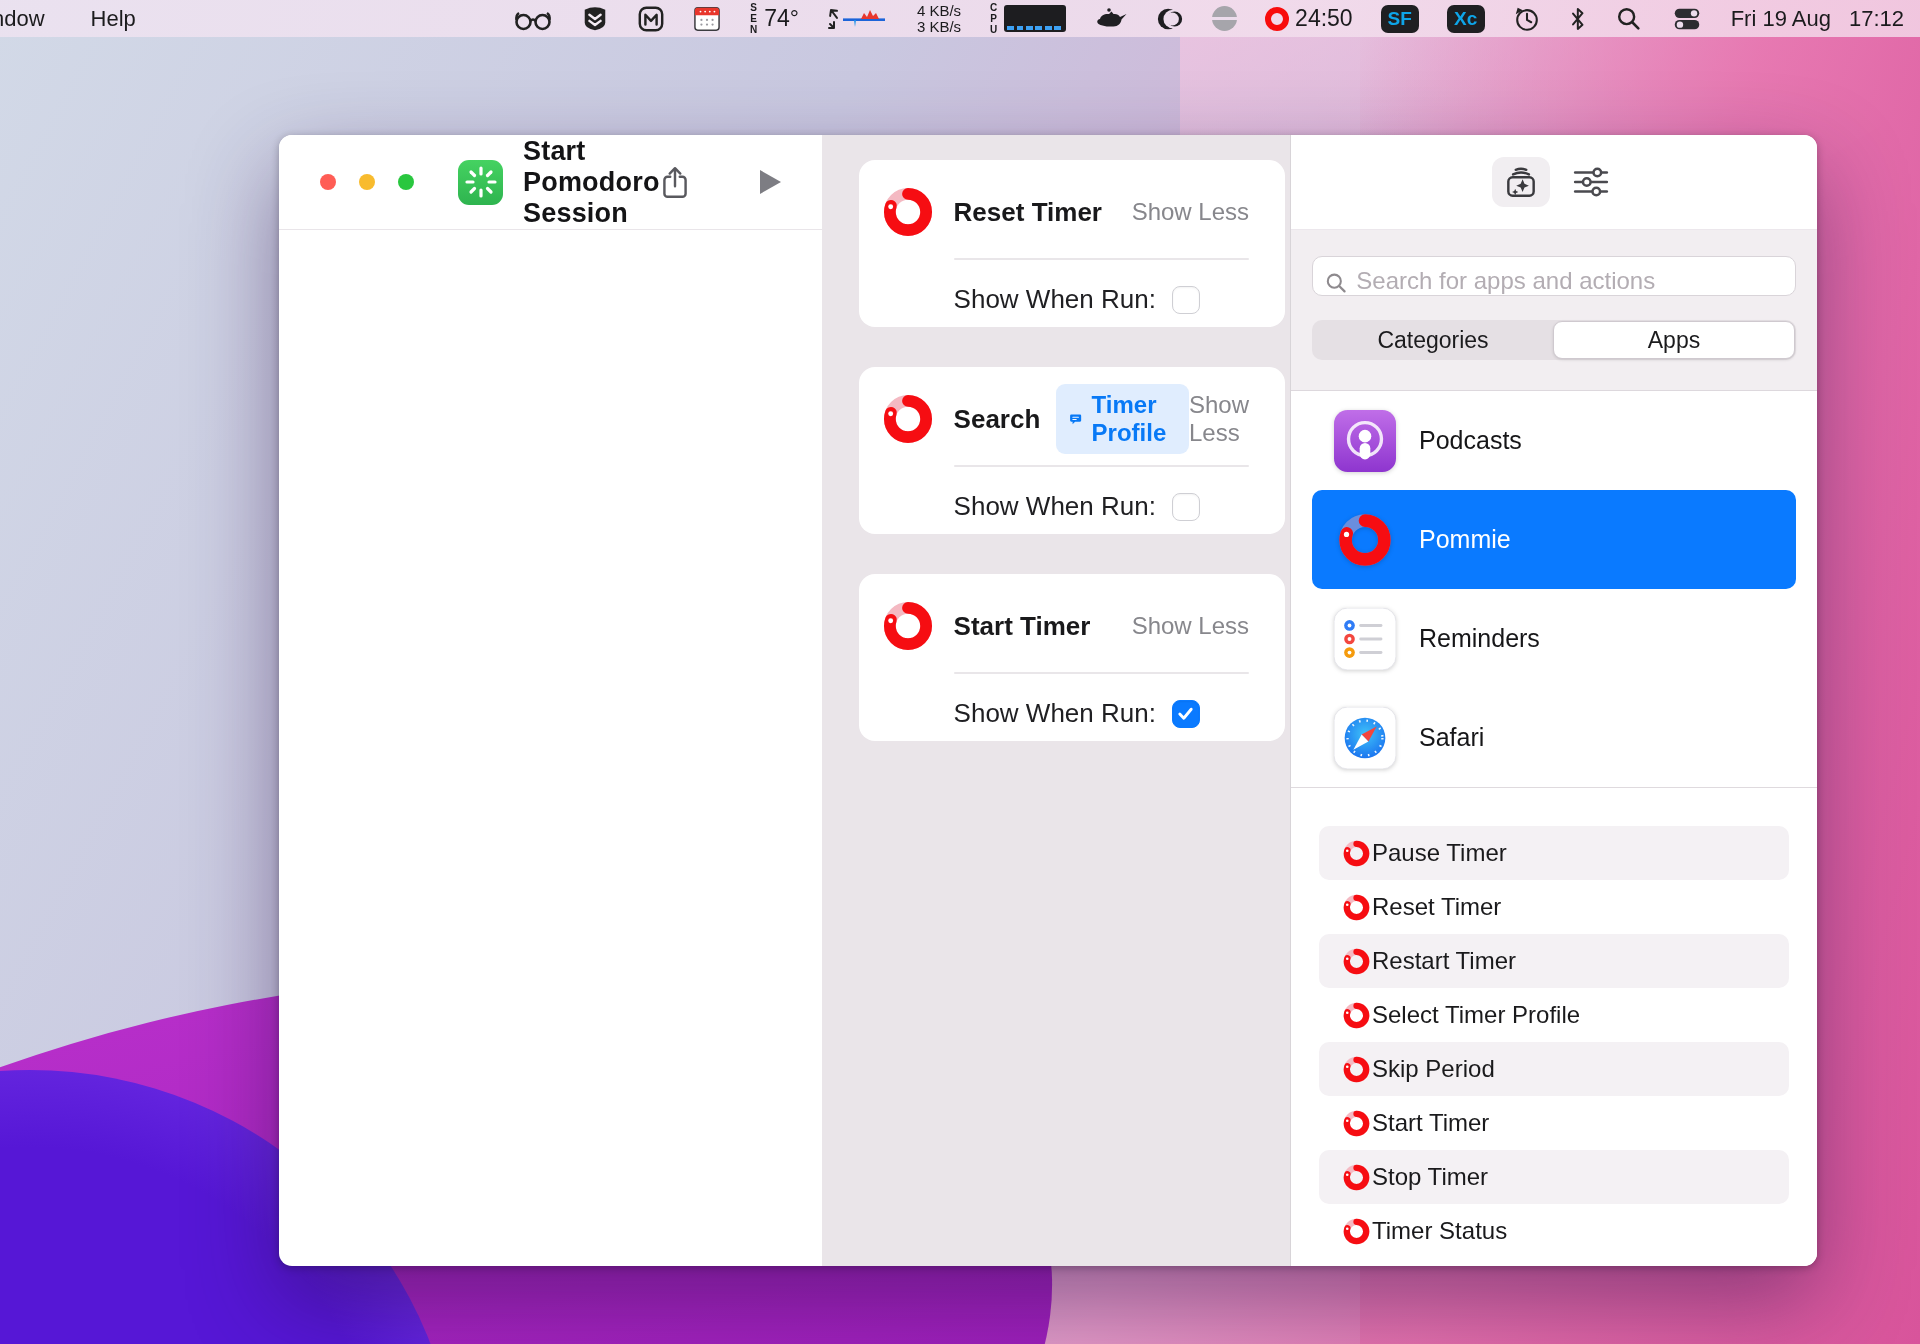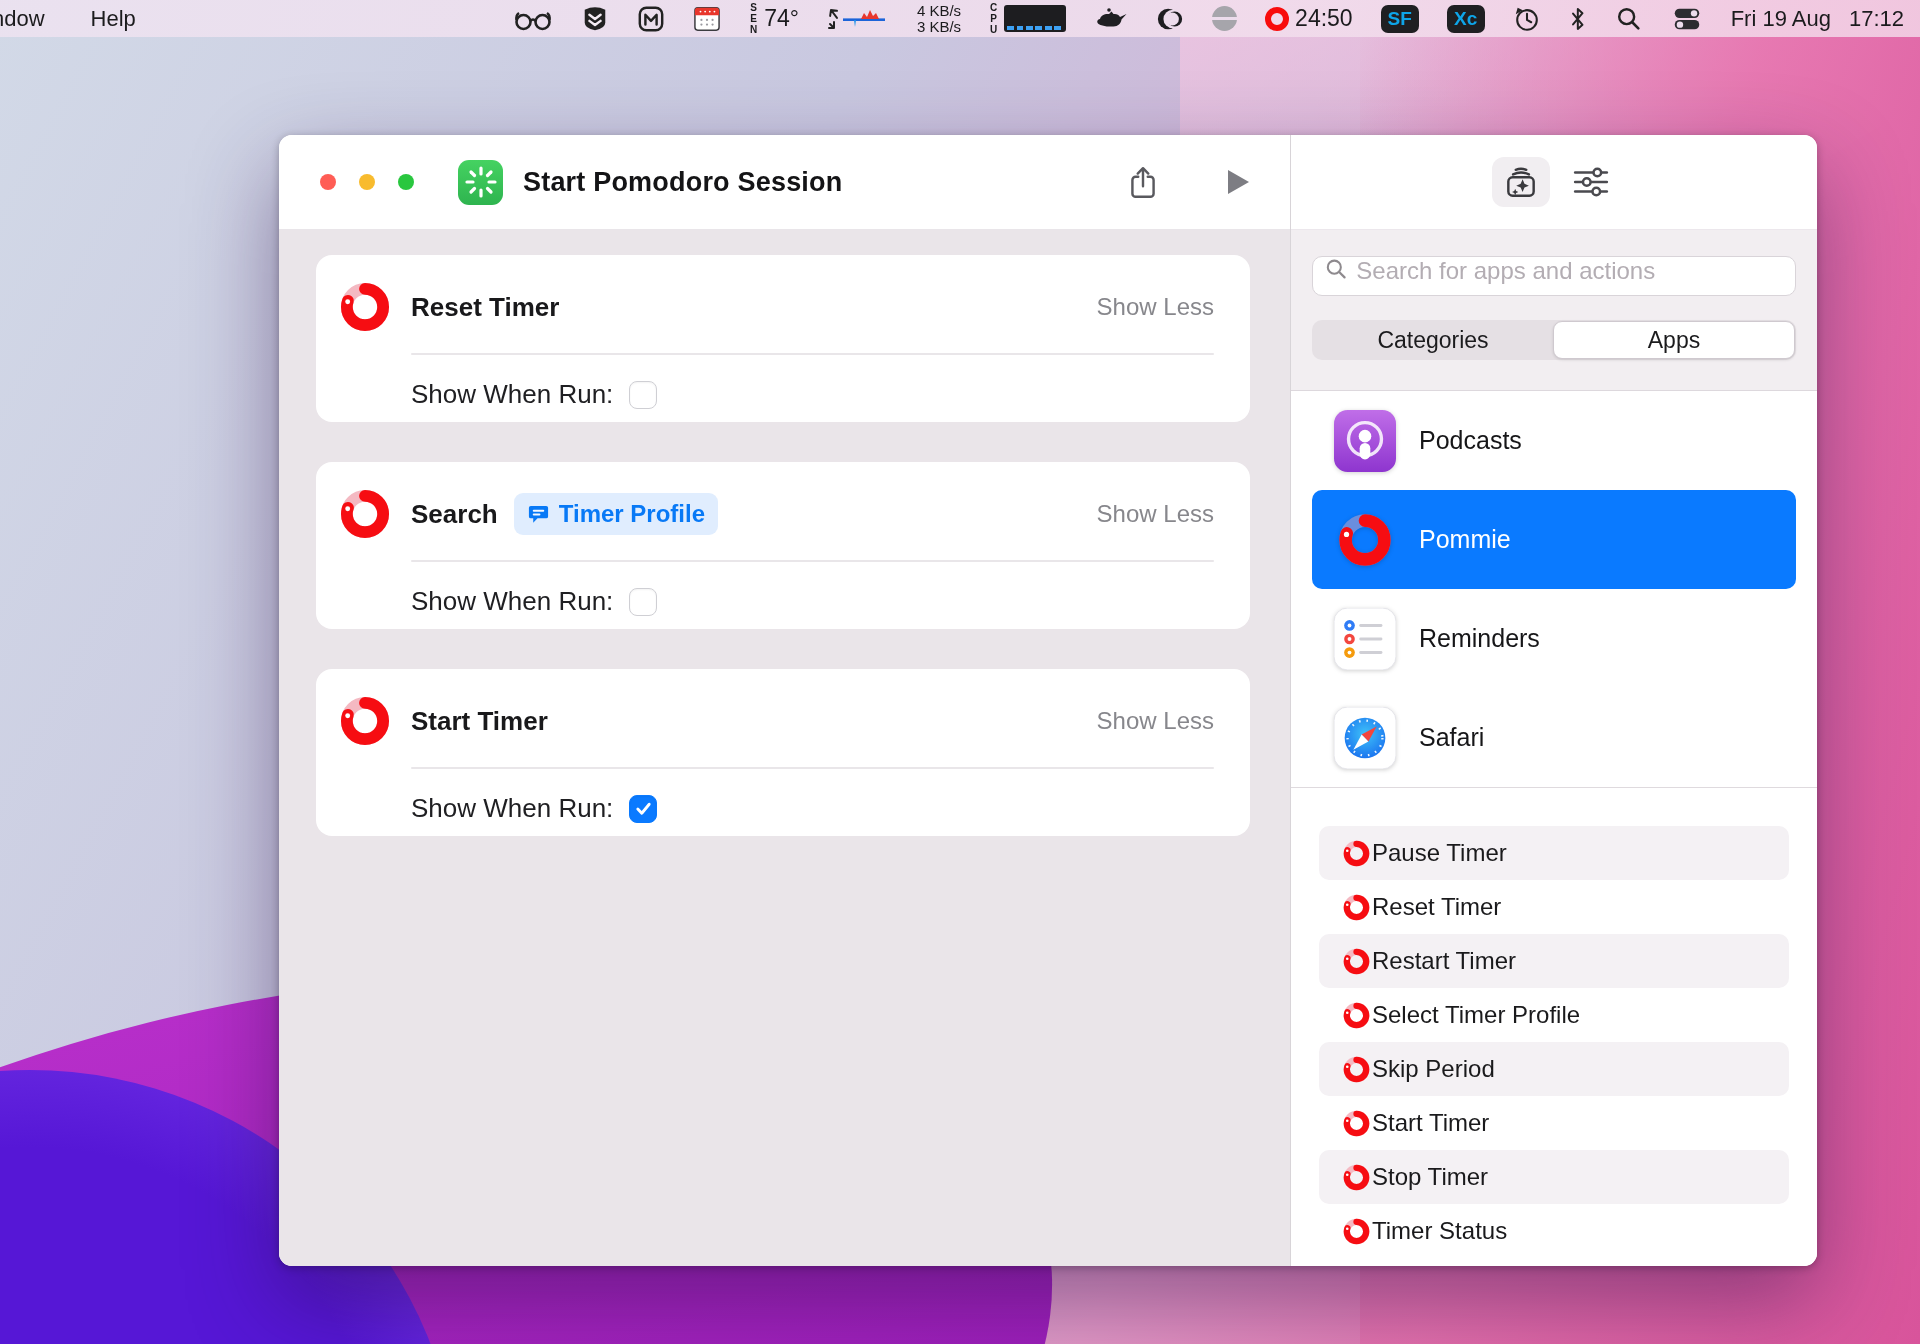--- a/index.html
+++ b/index.html
@@ -40,21 +40,21 @@
   .mb-ring { width:24px; height:24px; border:6px solid #f80c0c; border-radius:50%; }
   .mb-time { font-size:23px; }
   .mb-datetime { display:flex; gap:18px; font-size:22px; }
   .pill-icon { width:25px; height:25px; border-radius:50%; background:#a6a5ab; position:relative; }
   .pill-icon::after { content:""; position:absolute; left:0; right:0; top:11px; height:3px; background:#ecdcec; }
 
   
   .window { position:absolute; left:279px; top:135px; width:1538px; height:1131px;
     border-radius:13px; overflow:hidden; display:flex; background:#fff;
     box-shadow:0 36px 90px rgba(40,12,70,.45), 0 2px 8px rgba(0,0,0,.28); }
-  .main { width:1011px; display:flex; flex-direction:column; }
+  .main { width:1011px; display:flex; flex-direction:row; }
   .titlebar { height:95px; background:#fff; display:flex; align-items:center;
     padding:0 24px 0 41px; border-bottom:1px solid #e9e5e9; }
   .traffic { display:flex; gap:23px; }
   .tl { width:16px; height:16px; border-radius:50%; }
   .tl-red { background:#ff5d55; } .tl-yellow { background:#f8bb2e; } .tl-green { background:#29c73f; }
   .sc-icon { width:45px; height:45px; border-radius:11px; margin-left:44px;
     background:linear-gradient(180deg,#45d261,#2eb44f); display:grid; place-items:center; flex:none; }
   .win-title { margin-left:20px; font-size:27px; font-weight:700; color:#141416; letter-spacing:.2px; }
   .tb-spacer { flex:1; }
   .icon-btn { background:none; border:none; display:grid; place-items:center; cursor:default; }
@@ -84,21 +84,21 @@
   .vdivider { width:1px; background:#d8d4d8; }
 
   
   .sidebar { width:526px; display:flex; flex-direction:column; background:#fff; }
   .sb-header { height:95px; display:flex; align-items:center; justify-content:center;
     gap:16px; border-bottom:1px solid #ece7ec; flex:none; }
   .lib-btn { width:58px; height:50px; border-radius:12px; background:#f1eef1; }
   .sliders-btn { width:50px; height:50px; }
   .sb-search-area { background:#f2eef1; padding:26px 21px 30px; border-bottom:1px solid #ddd8dd; flex:none; }
   .search-field { height:40px; background:#fff; border:1px solid #d9d4d9; border-radius:10px;
-    display:flex; align-items:flex-start; padding:0 12px; gap:9px; }
+    display:flex; align-items:flex-end; padding:0 12px; gap:9px; }
   .search-field input { border:none; outline:none; background:transparent; width:100%;
     font-size:24px; color:#333; font-family:inherit; }
   .search-field input::placeholder { color:#b3adb3; }
   .segmented { margin-top:24px; height:40px; background:#e5e0e4; border-radius:10px; display:flex; padding:1px; }
   .segment { flex:1; display:grid; place-items:center; font-size:23px; font-weight:500;
     color:#1b1b1d; border-radius:9px; }
   .segment.selected { background:#fff; border:1px solid #cfc9cf; box-shadow:0 1px 3px rgba(0,0,0,.12); }
 
   .sb-apps { padding:0 21px; flex:none; }
   .app-row { height:99px; border-radius:10px; display:flex; align-items:center; padding-left:22px;text-align:center; }

